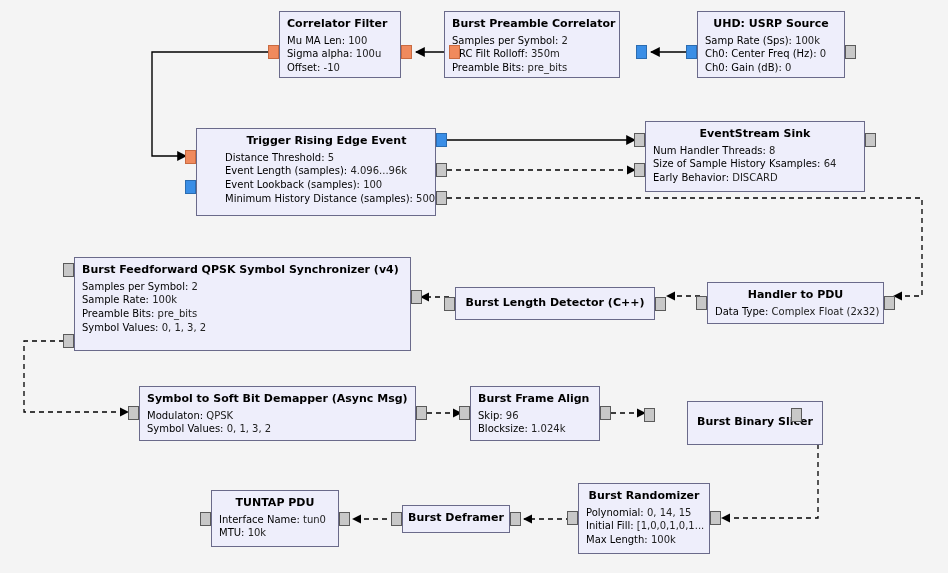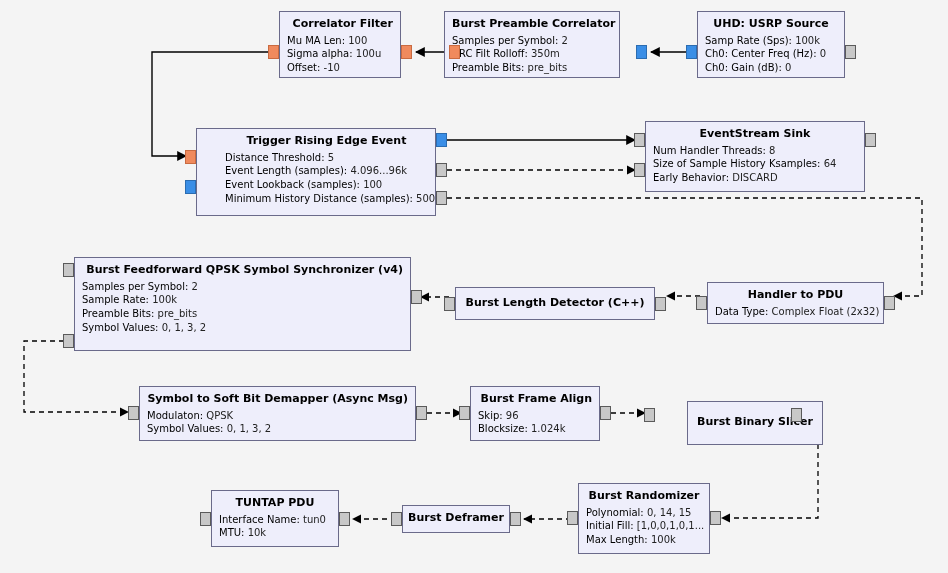--- a/index.html
+++ b/index.html
@@ -39,21 +39,21 @@
     line-height: 1.28;
   }
   .block .title {
     font-weight: bold;
     text-align: center;
     font-size: 11px;
     padding: 1px 0 3px 0;
     white-space: nowrap;
   }
   .block.lefttitle .title {
-    text-align: right;
+    text-align: left;
   }
   .block .param {
     white-space: nowrap;
     font-size: 10px;
     padding: 0.5px 0;
   }
   .block .param b {
     font-weight: normal;
   }
   .block .param span.v {

